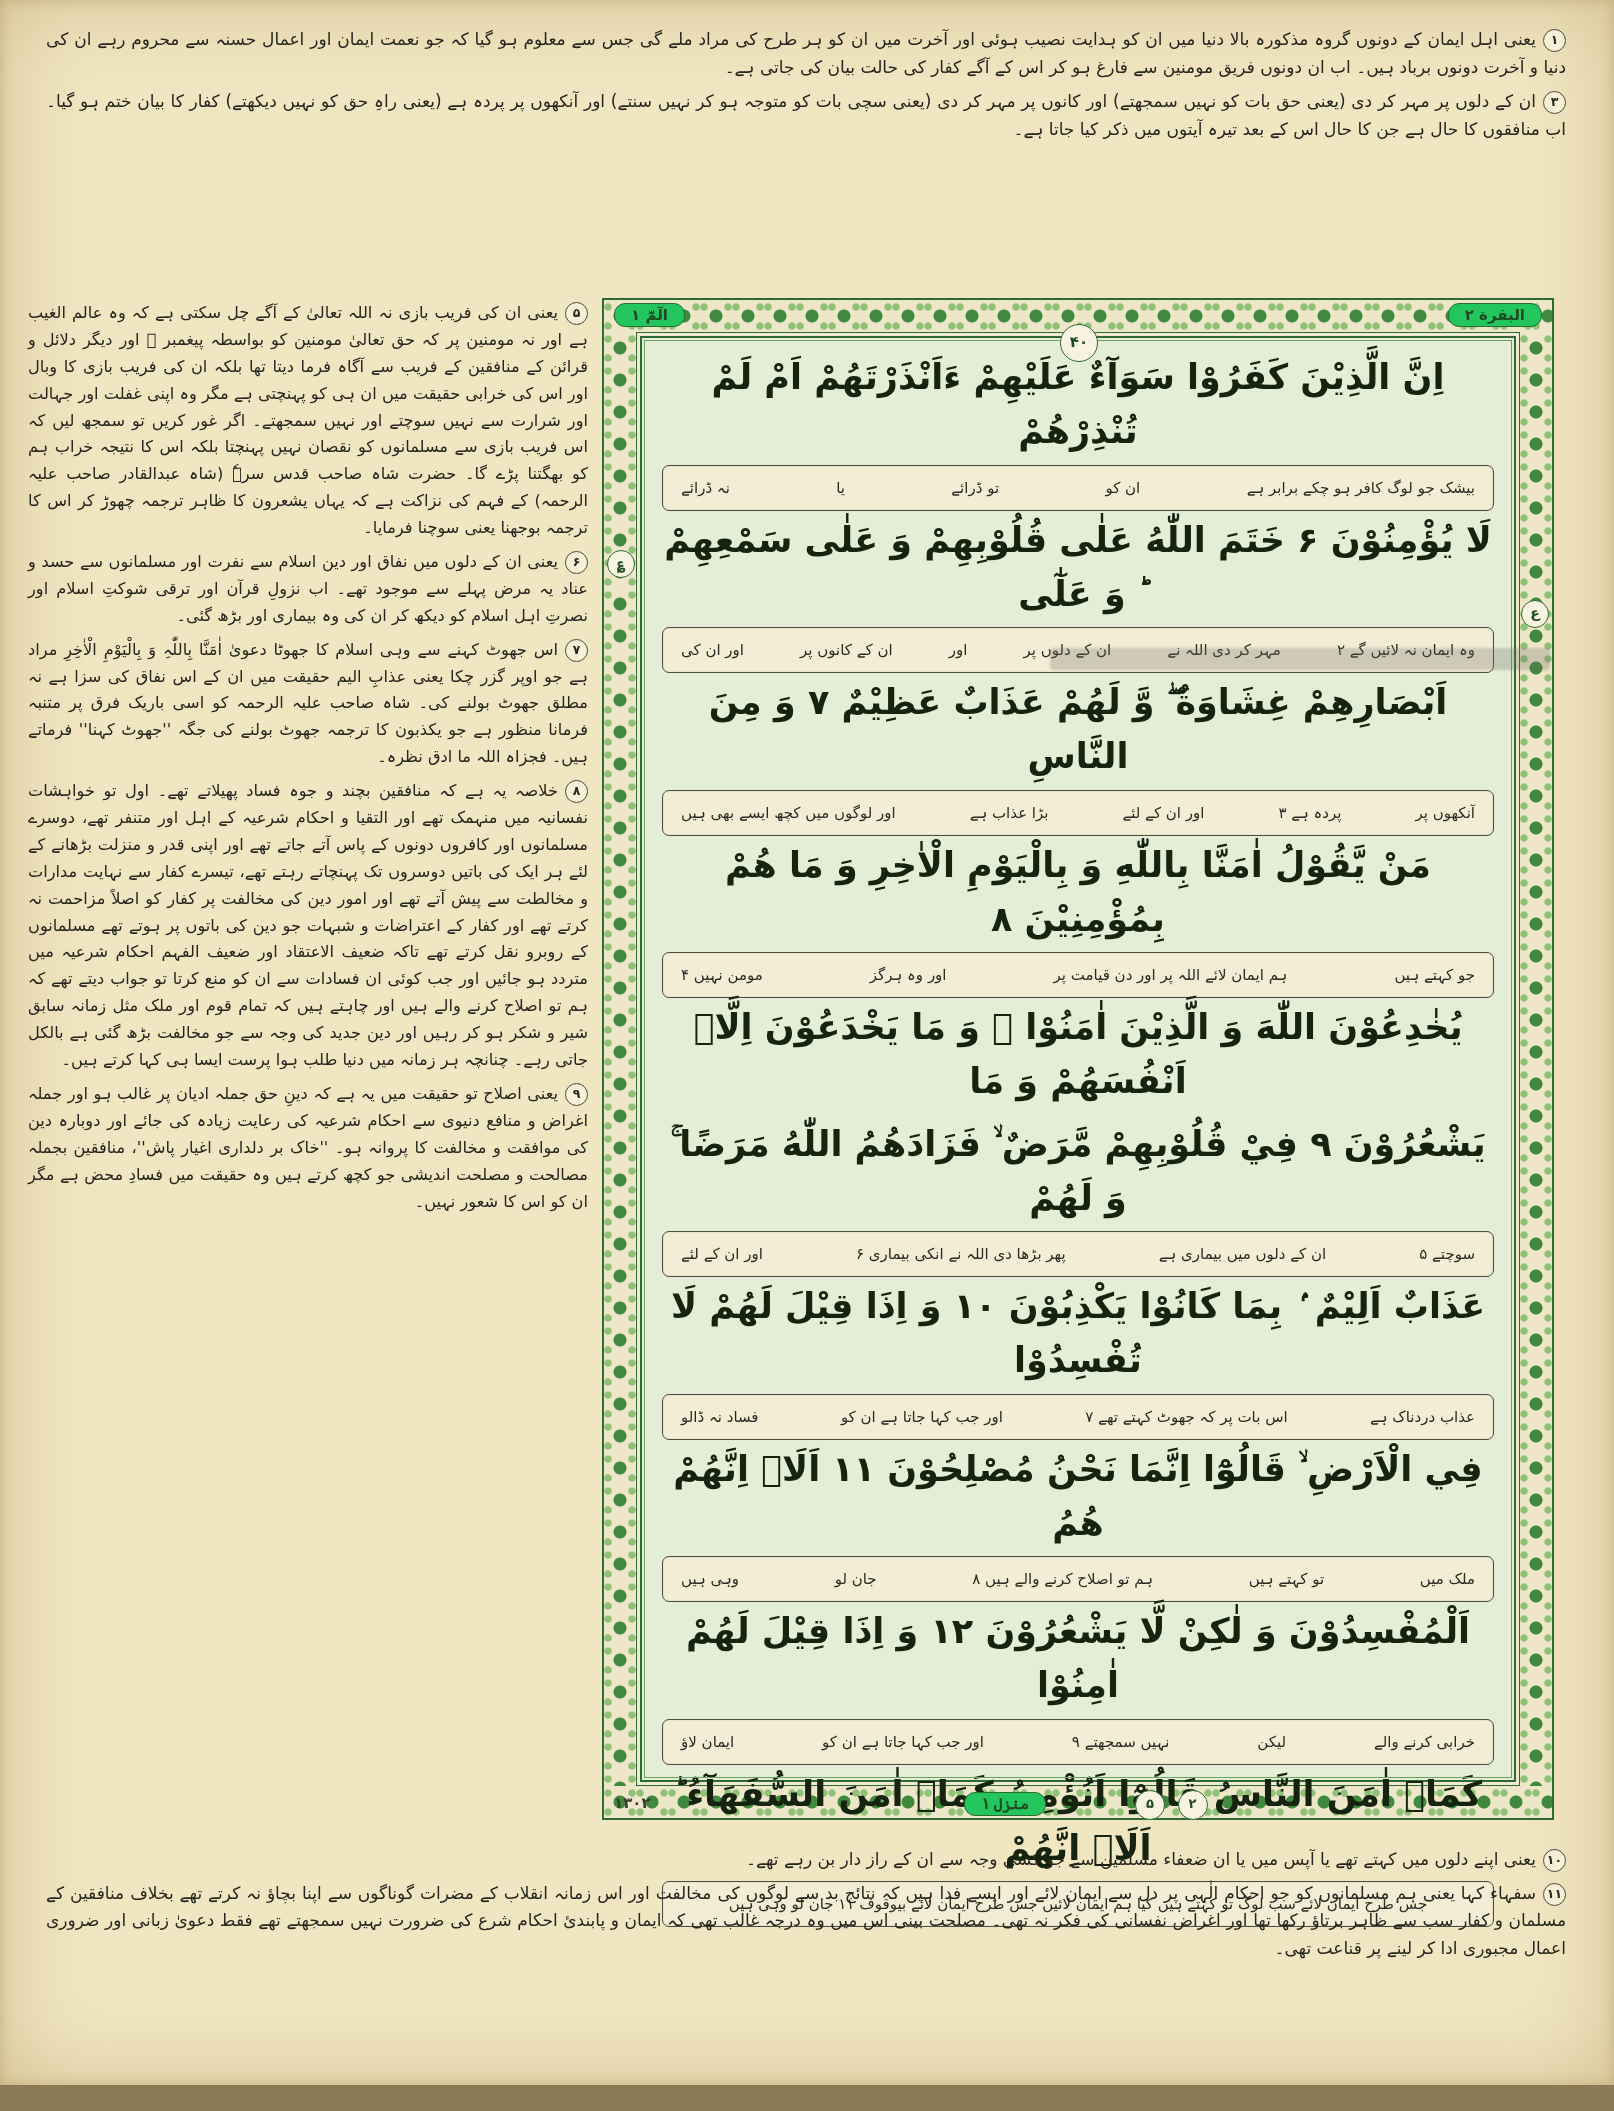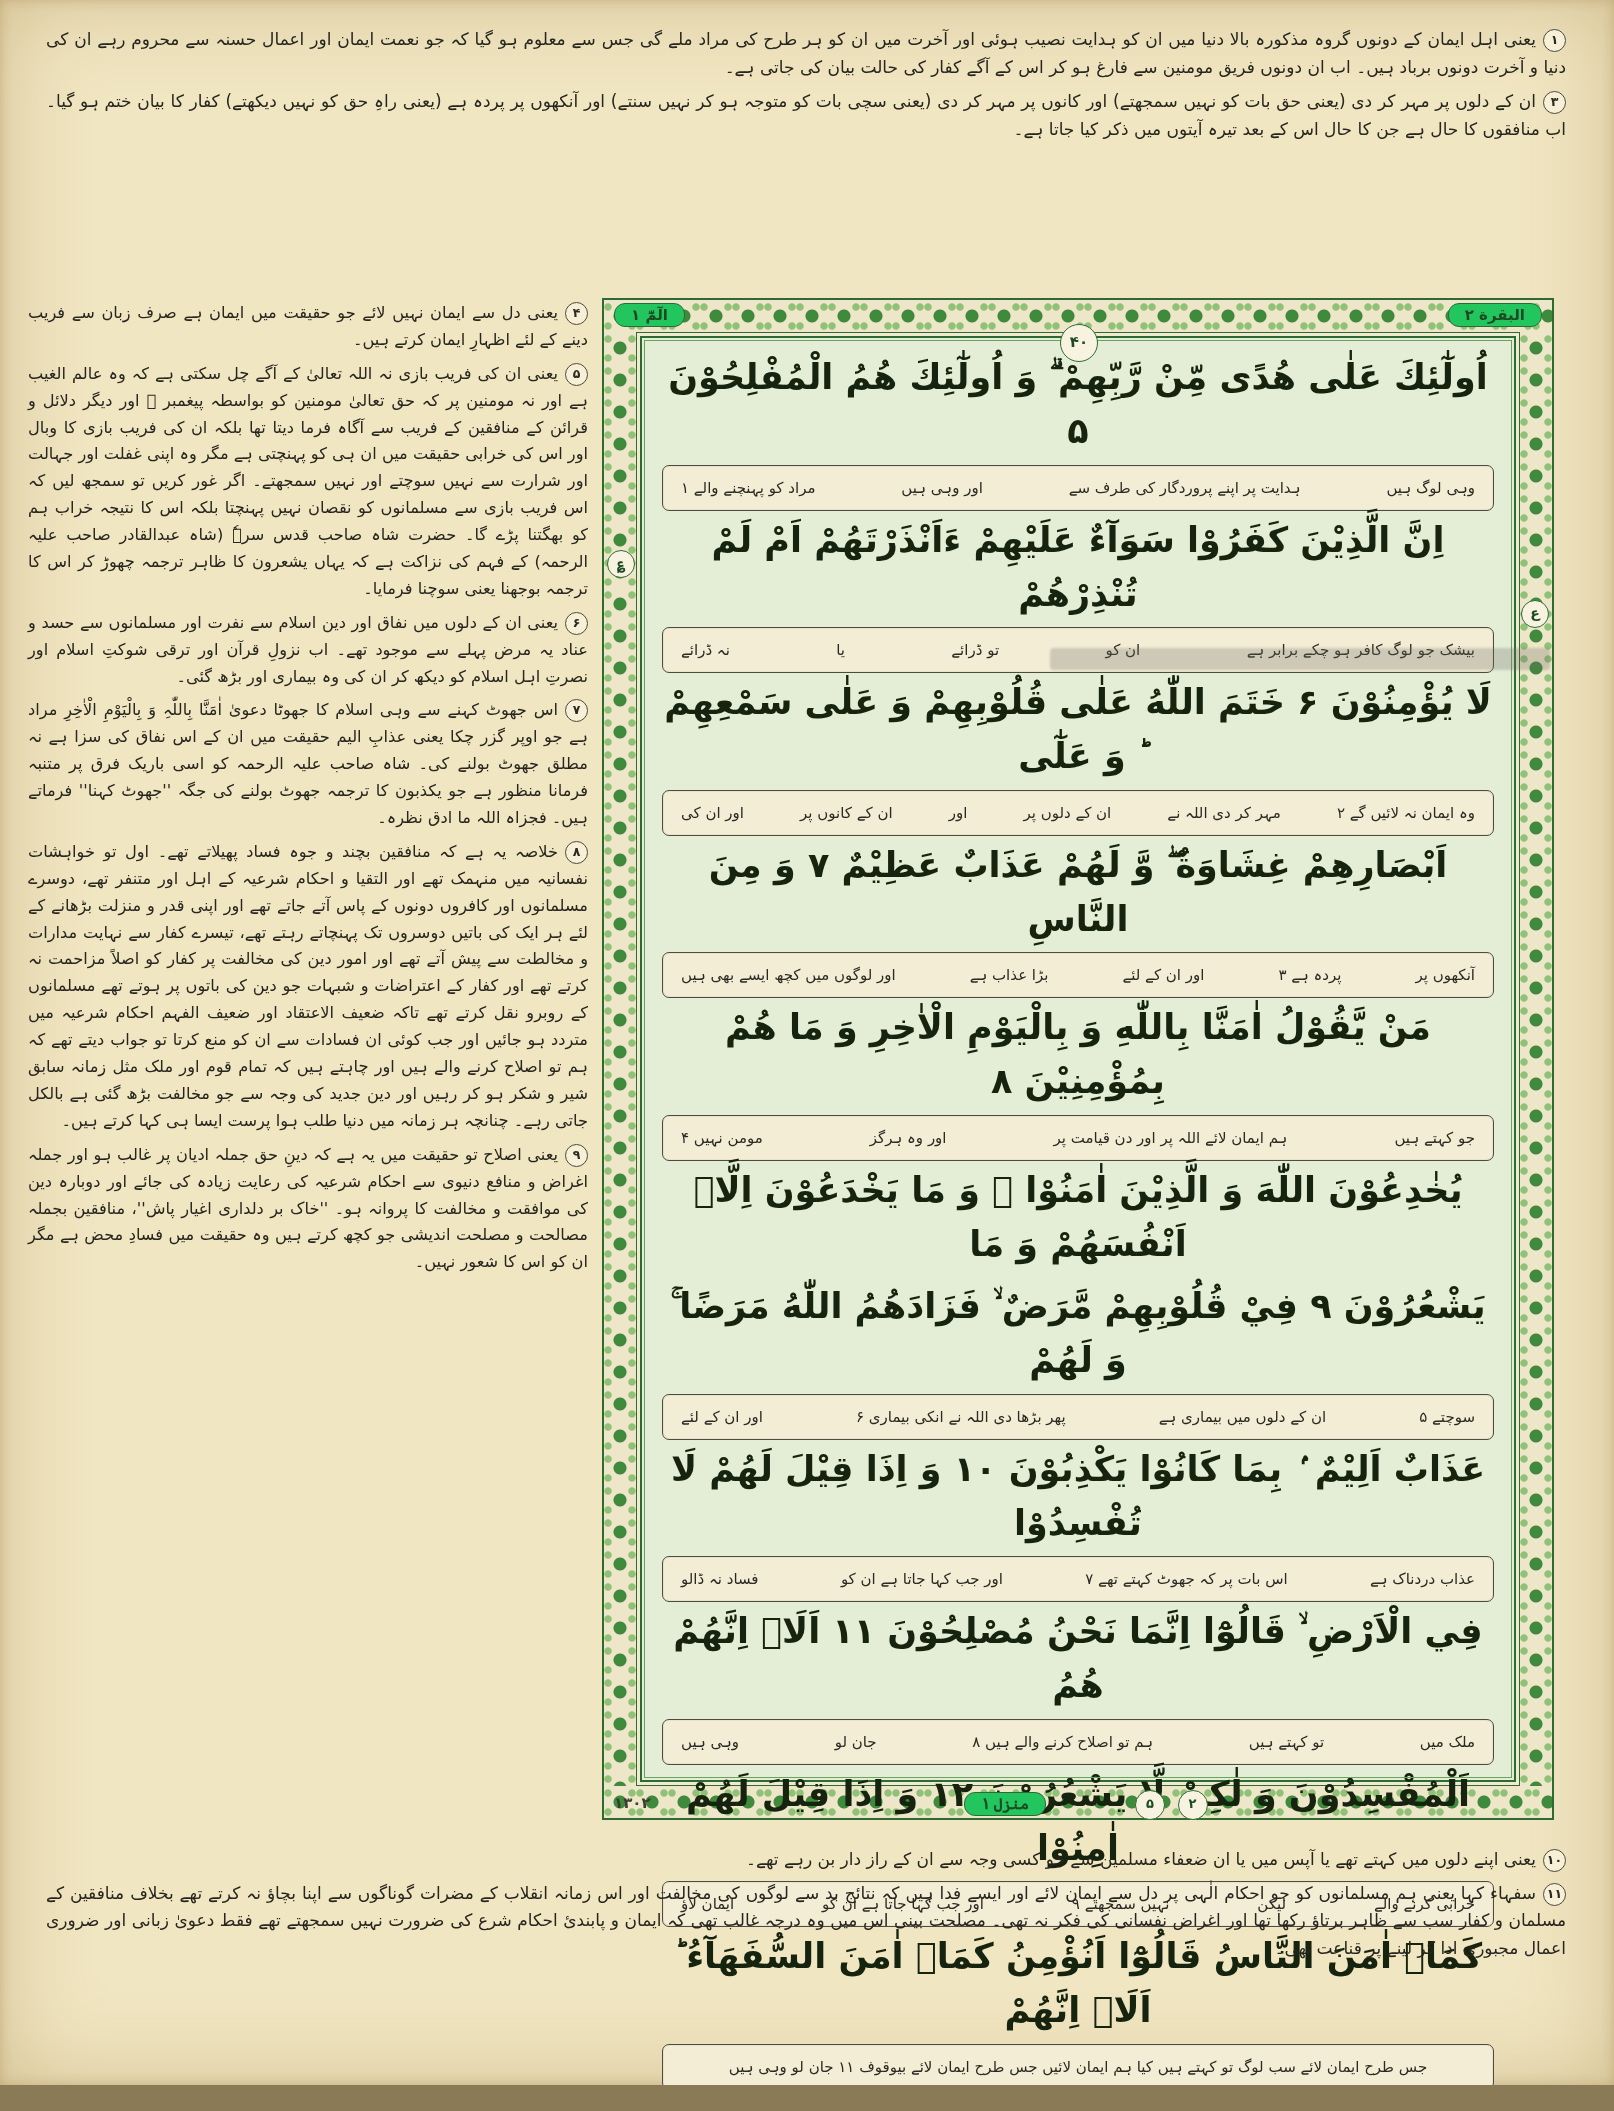--- a/index.html
+++ b/index.html
@@ -111,29 +111,20 @@
     <div class="cartouche" style="bottom:2px;left:38%;font-family:Liberation Serif, serif;">منزل ۱</div>
     <div class="medallion" style="bottom:-2px;left:56%;width:28px;height:28px;line-height:26px;font-size:13px;">۵</div>
     <div class="medallion" style="bottom:-2px;left:60.5%;width:28px;height:28px;line-height:26px;font-size:13px;">۲</div>
     <div class="margin-numeral">۱۳۰۲</div>
 
     <div class="side-marker" style="top:250px;left:3px;">؏</div>
     <div class="side-marker" style="top:300px;right:3px;">ع</div>
 
     <div id="frame-inner">
       <div class="verse-block">
-        <div class="arabic">اُولٰٓئِكَ عَلٰى هُدًى مِّنْ رَّبِّهِمْ ۗ وَ اُولٰٓئِكَ هُمُ الْمُفْلِحُوْنَ ۵</div>
-        <div class="strip">
-            <span class="seg">وہی لوگ ہیں</span>
-            <span class="seg">ہدایت پر اپنے پروردگار کی طرف سے</span>
-            <span class="seg">اور وہی ہیں</span>
-            <span class="seg">مراد کو پہنچنے والے ۱</span>
-          </div>
-      </div>
-      <div class="verse-block">
         <div class="arabic">اِنَّ الَّذِيْنَ كَفَرُوْا سَوَآءٌ عَلَيْهِمْ ءَاَنْذَرْتَهُمْ اَمْ لَمْ تُنْذِرْهُمْ</div>
         <div class="strip">
             <span class="seg">بیشک جو لوگ کافر ہو چکے برابر ہے</span>
             <span class="seg">ان کو</span>
             <span class="seg">تو ڈرائے</span>
             <span class="seg">یا</span>
             <span class="seg">نہ ڈرائے</span>
           </div>
       </div>
       <div class="verse-block">
@@ -210,21 +201,20 @@
       <div class="verse-block">
         <div class="arabic">كَمَاۤ اٰمَنَ النَّاسُ قَالُوْٓا اَنُؤْمِنُ كَمَاۤ اٰمَنَ السُّفَهَآءُ ؕ اَلَاۤ اِنَّهُمْ</div>
         <div class="strip">
             <span class="seg">جس طرح ایمان لائے سب لوگ تو کہتے ہیں کیا ہم ایمان لائیں جس طرح ایمان لائے بیوقوف ۱۱ جان لو وہی ہیں</span>
           </div>
       </div>
     </div>
   </div>
 
   <div id="side-notes" class="notes">
-    <p><span class="badge">۴</span><span>یعنی دل سے ایمان نہیں لائے جو حقیقت میں ایمان ہے صرف زبان سے فریب دینے کے لئے اظہارِ ایمان کرتے ہیں۔</span></p>
     <p><span class="badge">۵</span><span>یعنی ان کی فریب بازی نہ اللہ تعالیٰ کے آگے چل سکتی ہے کہ وہ عالم الغیب ہے اور نہ مومنین پر کہ حق تعالیٰ مومنین کو بواسطہ پیغمبر ﷺ اور دیگر دلائل و قرائن کے منافقین کے فریب سے آگاہ فرما دیتا تھا بلکہ ان کی فریب بازی کا وبال اور اس کی خرابی حقیقت میں ان ہی کو پہنچتی ہے مگر وہ اپنی غفلت اور جہالت اور شرارت سے نہیں سوچتے اور نہیں سمجھتے۔ اگر غور کریں تو سمجھ لیں کہ اس فریب بازی سے مسلمانوں کو نقصان نہیں پہنچتا بلکہ اس کا نتیجہ خراب ہم کو بھگتنا پڑے گا۔ حضرت شاہ صاحب قدس سرہٗ (شاہ عبدالقادر صاحب علیہ الرحمہ) کے فہم کی نزاکت ہے کہ یہاں یشعرون کا ظاہر ترجمہ چھوڑ کر اس کا ترجمہ بوجھنا یعنی سوچنا فرمایا۔</span></p>
     <p><span class="badge">۶</span><span>یعنی ان کے دلوں میں نفاق اور دین اسلام سے نفرت اور مسلمانوں سے حسد و عناد یہ مرض پہلے سے موجود تھے۔ اب نزولِ قرآن اور ترقی شوکتِ اسلام اور نصرتِ اہل اسلام کو دیکھ کر ان کی وہ بیماری اور بڑھ گئی۔</span></p>
     <p><span class="badge">۷</span><span>اس جھوٹ کہنے سے وہی اسلام کا جھوٹا دعویٰ اٰمَنَّا بِاللّٰہِ وَ بِالْیَوْمِ الْاٰخِرِ مراد ہے جو اوپر گزر چکا یعنی عذابِ الیم حقیقت میں ان کے اس نفاق کی سزا ہے نہ مطلق جھوٹ بولنے کی۔ شاہ صاحب علیہ الرحمہ کو اسی باریک فرق پر متنبہ فرمانا منظور ہے جو یکذبون کا ترجمہ جھوٹ بولنے کی جگہ ''جھوٹ کہنا'' فرماتے ہیں۔ فجزاہ اللہ ما ادق نظرہ۔</span></p>
     <p><span class="badge">۸</span><span>خلاصہ یہ ہے کہ منافقین بچند و جوہ فساد پھیلاتے تھے۔ اول تو خواہشات نفسانیہ میں منہمک تھے اور التقیا و احکام شرعیہ کے اہل اور متنفر تھے، دوسرے مسلمانوں اور کافروں دونوں کے پاس آتے جاتے تھے اور اپنی قدر و منزلت بڑھانے کے لئے ہر ایک کی باتیں دوسروں تک پہنچاتے رہتے تھے، تیسرے کفار سے نہایت مدارات و مخالطت سے پیش آتے تھے اور امور دین کی مخالفت پر کفار کو اصلاً مزاحمت نہ کرتے تھے اور کفار کے اعتراضات و شبہات جو دین کی باتوں پر ہوتے تھے مسلمانوں کے روبرو نقل کرتے تھے تاکہ ضعیف الاعتقاد اور ضعیف الفہم احکام شرعیہ میں متردد ہو جائیں اور جب کوئی ان فسادات سے ان کو منع کرتا تو جواب دیتے تھے کہ ہم تو اصلاح کرنے والے ہیں اور چاہتے ہیں کہ تمام قوم اور ملک مثل زمانہ سابق شیر و شکر ہو کر رہیں اور دین جدید کی وجہ سے جو مخالفت بڑھ گئی ہے بالکل جاتی رہے۔ چنانچہ ہر زمانہ میں دنیا طلب ہوا پرست ایسا ہی کہا کرتے ہیں۔</span></p>
     <p><span class="badge">۹</span><span>یعنی اصلاح تو حقیقت میں یہ ہے کہ دینِ حق جملہ ادیان پر غالب ہو اور جملہ اغراض و منافع دنیوی سے احکام شرعیہ کی رعایت زیادہ کی جائے اور دوبارہ دین کی موافقت و مخالفت کا پروانہ ہو۔ ''خاک بر دلداری اغیار پاش''، منافقین بجملہ مصالحت و مصلحت اندیشی جو کچھ کرتے ہیں وہ حقیقت میں فسادِ محض ہے مگر ان کو اس کا شعور نہیں۔</span></p>
   </div>
 
   <div class="smudge" style="top:648px;left:1050px;width:500px;height:22px;"></div>
 
   <div id="bottom-notes" class="notes">

